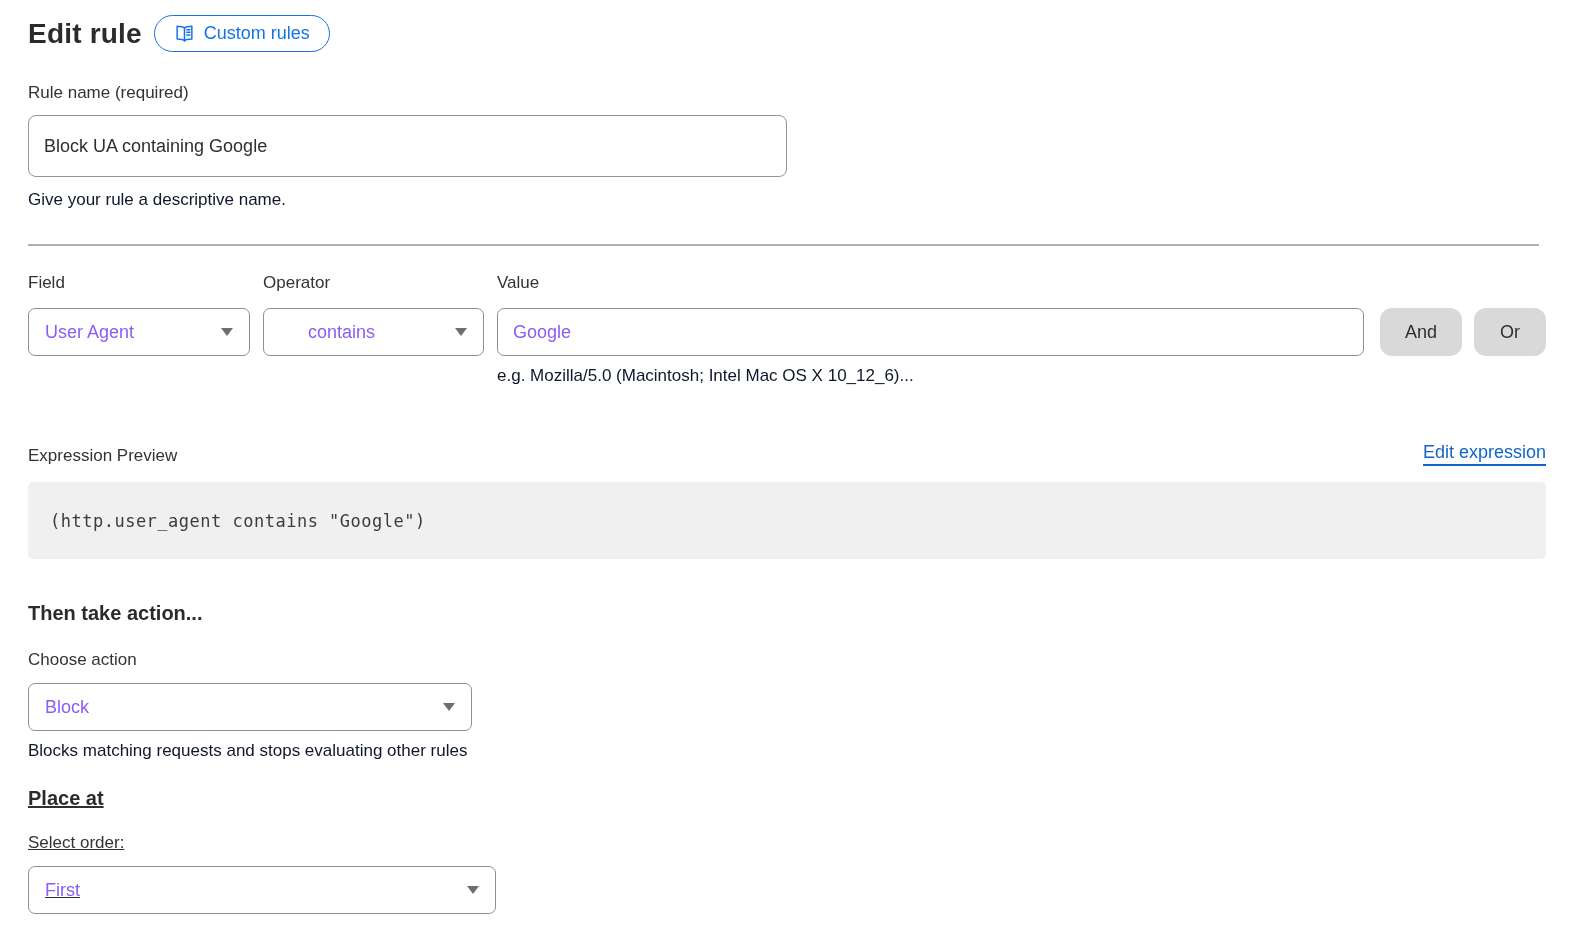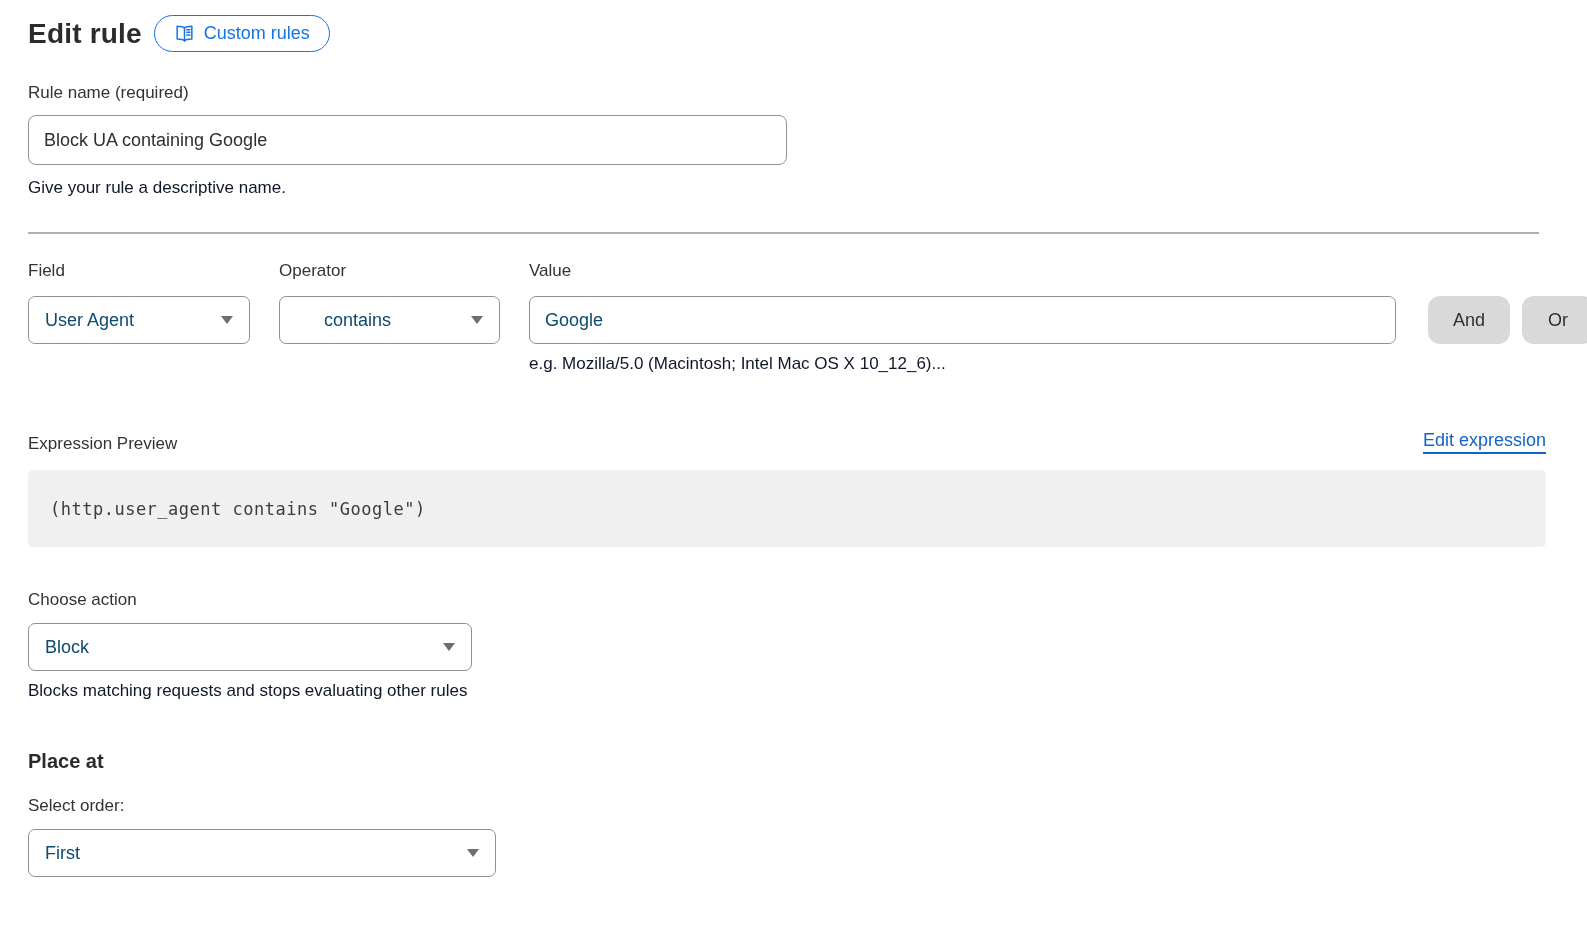--- a/index.html
+++ b/index.html
@@ -26,37 +26,37 @@
   .docs-pill svg { display: block; }
 
   
   .field-label { font-size: 17px; color: #333333; }
   .helper-text { font-size: 17px; color: #0f172a; }
 
   
   .rule-name-section { margin-top: 31px; }
   .text-input {
     display: block; margin-top: 12px;
-    width: 759px; height: 50px;
+    width: 759px; height: 62px;
     border: 1px solid #949494; border-radius: 8px;
     padding: 0 15px; font-size: 18px; color: #2f2f2f;
     font-family: "Liberation Sans", sans-serif;
     background: #ffffff; outline: none;
   }
   .rule-name-help { margin-top: 13px; }
 
   .divider { border: none; border-top: 2px solid #b0b0b0; margin-top: 34px; width: 1511px; }
 
   
-  .condition-row { display: flex; margin-top: 27px; gap: 16px; }
+  .condition-row { display: flex; margin-top: 27px; }
   .cond-col .field-label { display: block; margin-bottom: 15px; }
   .control {
     height: 48px; border: 1px solid #8f8f8f; border-radius: 7px;
     background: #ffffff; display: flex; align-items: center;
-    font-size: 18px; color: #0c4a6e;
+    font-size: 18px; color: #8b5cf6;
   }
   .select-box { justify-content: space-between; padding: 0 16px; cursor: pointer; }
   .chevron {
     width: 0; height: 0;
     border-left: 6px solid transparent; border-right: 6px solid transparent;
     border-top: 8px solid #6e6e6e;
   }
   .col-field { width: 222px; margin-right: 13px; }
   .col-field .control { width: 222px; }
   .col-operator { width: 221px; margin-right: 13px; }
@@ -94,21 +94,21 @@
   }
 
   
   .section-heading { font-size: 20px; font-weight: 700; color: #2b2b2b; }
   .action-section { margin-top: 43px; }
   .action-label { display: block; margin-top: 25px; }
   .action-select { width: 444px; margin-top: 13px; }
   .action-help { margin-top: 10px; }
 
   
-  .placement-section { margin-top: 49px; }
+  .placement-section { margin-top: 26px; text-decoration: underline; }
   .placement-label { display: block; margin-top: 23px; }
   .placement-select { width: 468px; margin-top: 13px; }
 </style>
 </head>
 <body>
 
 <div class="page">
 
   <div class="header-row">
     <h1 class="page-title">Edit rule</h1>
@@ -167,20 +167,21 @@
     <div class="expr-label-row">
       <span class="field-label">Expression Preview</span>
       <a class="edit-expression-link">Edit expression</a>
     </div>
     <div class="code-box">
       <span class="code-text">(http.user_agent contains "Google")</span>
     </div>
   </div>
 
   <div class="action-section">
+    <h2 class="section-heading">Then take action...</h2>
     <label class="field-label action-label">Choose action</label>
     <div class="control select-box action-select">
       <span>Block</span>
       <span class="chevron"></span>
     </div>
     <div class="helper-text action-help">Blocks matching requests and stops evaluating other rules</div>
   </div>
 
   <div class="placement-section">
     <h2 class="section-heading">Place at</h2>

